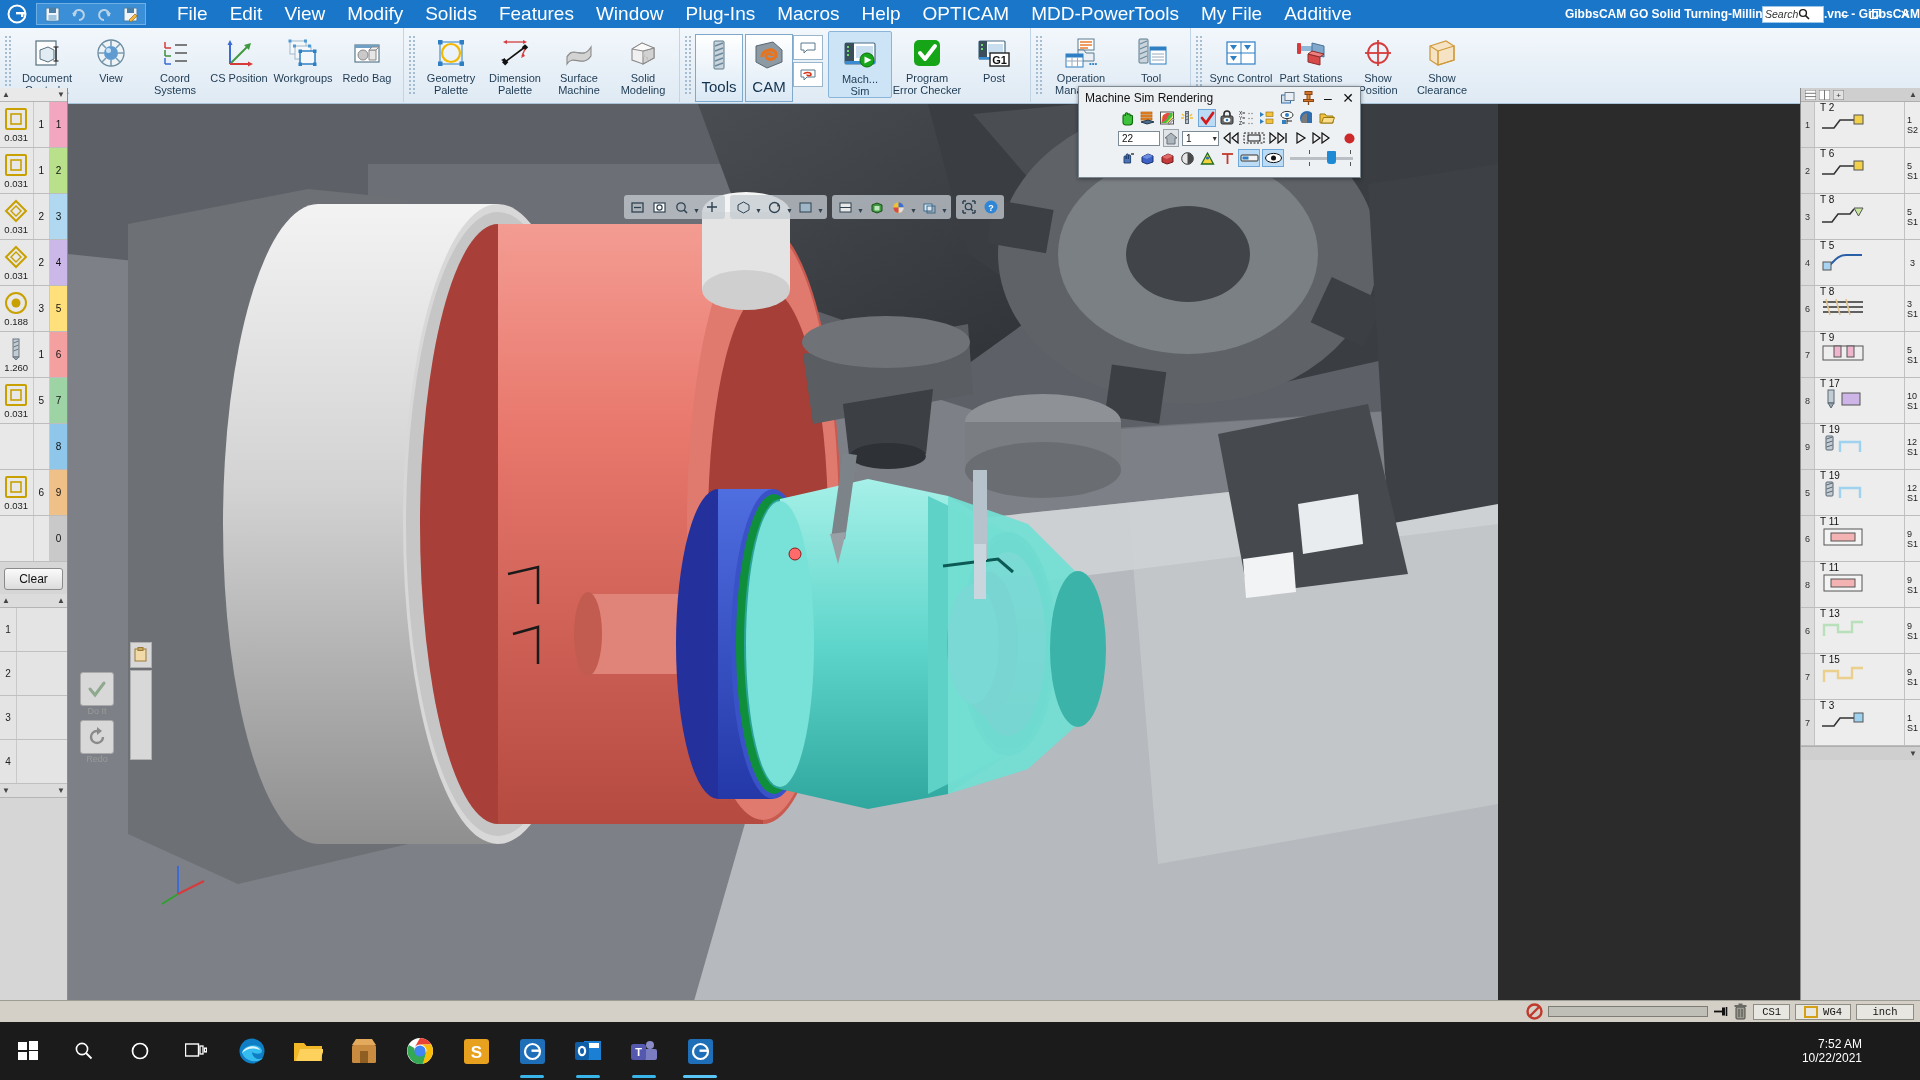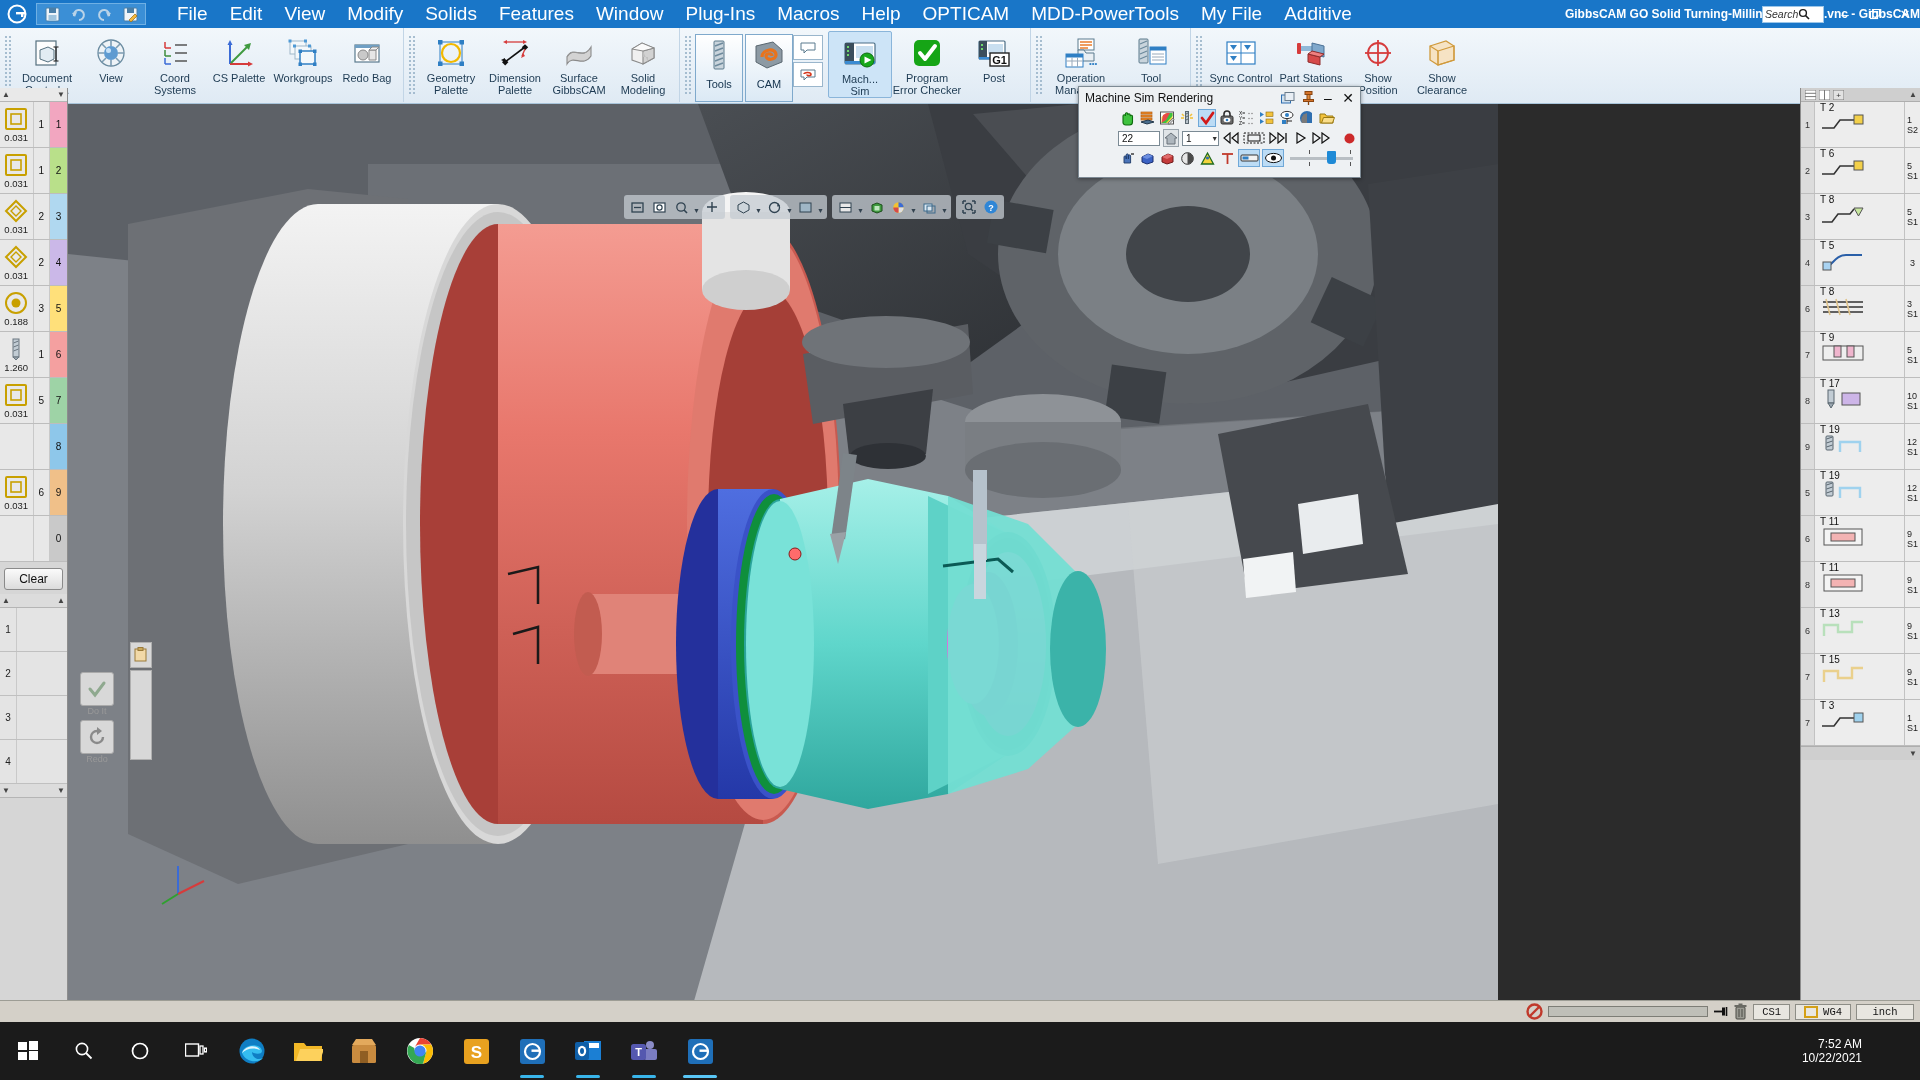--- a/index.html
+++ b/index.html
@@ -50,21 +50,21 @@
   .ritem.wide{ width:70px; }
   .ritem .ico{ height:36px; display:flex; align-items:center; justify-content:center;}
   .ritem .lab{ font-size:11px; color:#1d3a52; text-align:center; line-height:12px;
                margin-top:1px;}
   .ritem.sel{ background:#cde4f7; border:1px solid #8ab5da; border-radius:2px;}
   .smallstack{ display:flex; flex-direction:column; gap:2px; margin-top:4px;}
   .smallbtn{ width:30px; height:25px; border:1px solid #9ab6cc; background:#fff;
              display:flex; align-items:center; justify-content:center;}
   .tbtn{ width:48px; border:1px solid #7fa9cc; background:linear-gradient(#ffffff,#dbe9f5);
          display:flex; flex-direction:column; align-items:center; padding-top:3px; height:68px;}
-  .tbtn .lab{ font-size:11px; color:#12314c; margin-top:4px;}
+  .tbtn .lab{ font-size:15px; color:#12314c; margin-top:4px;}
 
   
   .viewport{ position:absolute; left:68px; top:104px; width:1430px; height:918px;
              background:#6f7378; overflow:hidden;}
   .vp-toolbar{ position:absolute; left:556px; top:90px; width:450px; height:26px;
                display:flex; align-items:center; z-index:30;}
   .vpgrp{ display:flex; align-items:center; background:rgba(196,203,210,.75);
           border-radius:3px; padding:1px 2px; margin-right:5px; height:24px;}
   .vpbtn{ width:22px; height:21px; display:flex; align-items:center; justify-content:center;}
   .vpcaret{ width:9px; height:21px; display:flex; align-items:flex-end; justify-content:center;
@@ -522,21 +522,21 @@
         <div class="ico">
           <svg width="32" height="32">
             <line x1="7" y1="27" x2="7" y2="6" stroke="#3b6bd6" stroke-width="2"></line>
               <polygon points="7,3 4.5,8 9.5,8" fill="#3b6bd6"></polygon>
             <line x1="7" y1="27" x2="27" y2="27" stroke="#d63b3b" stroke-width="2"></line>
               <polygon points="30,27 25,24.5 25,29.5" fill="#d63b3b"></polygon>
             <line x1="8" y1="26" x2="25" y2="9" stroke="#3f9a3f" stroke-width="2"></line>
               <polygon points="28,6 21,8 26,13" fill="#3f9a3f"></polygon>
           </svg>
         </div>
-        <div class="lab">CS Palette</div>
+        <div class="lab">CS Position</div>
       </div>
       <div class="ritem">
         <div class="ico">
           <svg width="32" height="32">
             <rect x="3" y="4" width="16" height="13" fill="#f4f8fb" stroke="#9fb8c9"></rect>
             <rect x="8" y="9" width="16" height="13" fill="#f4f8fb" stroke="#9fb8c9"></rect>
             <rect x="13" y="14" width="15" height="13" fill="#f4f8fb" stroke="#2f7fc4" stroke-width="1.5"></rect>
             <g fill="#2f7fc4">
                 <rect x="11.5" y="12.5" width="3.5" height="3.5"></rect>
                 <rect x="26" y="12.5" width="3.5" height="3.5"></rect>
@@ -603,21 +603,21 @@
 Palette</div>
       </div>
       <div class="ritem">
         <div class="ico">
           <svg width="32" height="32">
               <path d="M4 20 C10 8, 20 24, 28 10 L28 19 C20 31, 10 17, 4 27 Z" fill="#d3d3d3" stroke="#8a8a8a" stroke-width="1.1"></path>
               <path d="M4 20 C10 8, 20 24, 28 10" fill="none" stroke="#9a9a9a"></path>
             </svg>
         </div>
         <div class="lab">Surface
-GibbsCAM</div>
+Machine</div>
       </div>
       <div class="ritem">
         <div class="ico">
           <svg width="32" height="32">
               <polygon points="5,12 15,6 27,11 27,21 16,27 5,23" fill="#f0f0f0" stroke="#8a8a8a" stroke-width="1.1"></polygon>
               <polygon points="16,14 27,11 27,21 16,27" fill="#d2d2d2" stroke="#8a8a8a" stroke-width="1.1"></polygon>
               <polygon points="16,14 5,12 15,6 27,11" fill="#fafafa" stroke="#8a8a8a" stroke-width="1"></polygon>
               <polygon points="16,14 16,20 21,20 21,25" fill="#c0c0c0"></polygon>
             </svg>
         </div>

